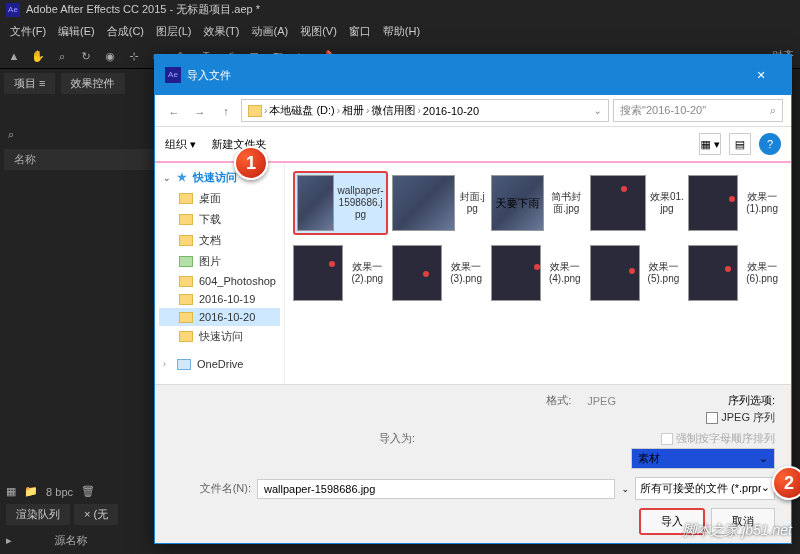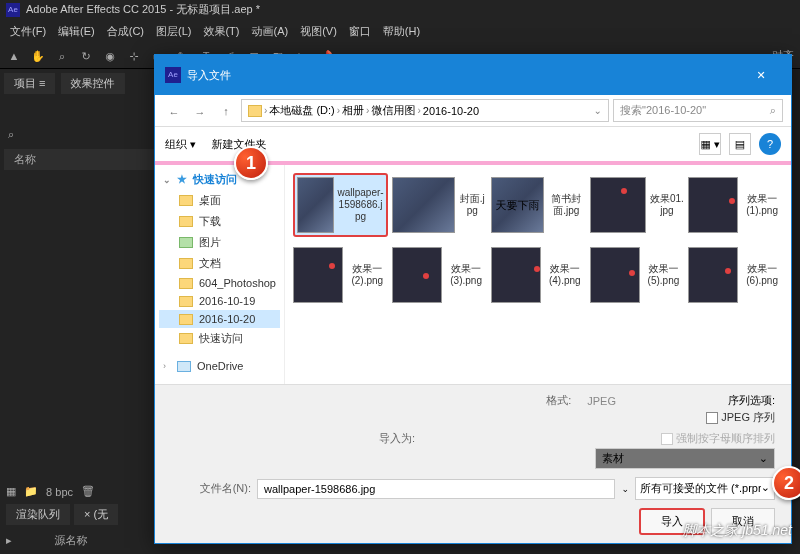--- a/index.html
+++ b/index.html
@@ -25,21 +25,21 @@
 .dialog-titlebar { background: #1883d7; color: #fff; padding: 8px 10px; display: flex; align-items: center; justify-content: space-between; }
 .dialog-titlebar .left { display: flex; align-items: center; gap: 6px; }
 .dialog-ae-icon { width: 16px; height: 16px; background: #1f1f8f; color: #a0a0ff; font-size: 8px; text-align: center; line-height: 16px; }
 .dialog-close { width: 40px; height: 24px; display: flex; align-items: center; justify-content: center; color: #fff; font-size: 14px; }
 .dialog-nav { display: flex; align-items: center; padding: 4px 8px; gap: 4px; border-bottom: 1px solid #ddd; }
 .nav-btn { width: 22px; height: 22px; display: flex; align-items: center; justify-content: center; color: #666; }
 .breadcrumb { flex: 1; border: 1px solid #ccc; padding: 3px 6px; display: flex; align-items: center; gap: 2px; background: #fff; }
 .breadcrumb .sep { color: #888; font-size: 10px; }
 .breadcrumb .folder-icon { width: 14px; height: 12px; background: #fcd77a; border: 1px solid #e0b84a; }
 .search-box { width: 170px; border: 1px solid #ccc; padding: 3px 6px; display: flex; align-items: center; gap: 4px; color: #888; }
-.dialog-toolbar { display: flex; align-items: center; padding: 6px 10px; gap: 16px; border-bottom: 4px solid #f9a8d4; }
+.dialog-toolbar { display: flex; align-items: center; padding: 6px 10px; gap: 16px; border-bottom: 2px solid #f9a8d4; }
 .dialog-toolbar .right { margin-left: auto; display: flex; gap: 8px; align-items: center; }
 .view-btn { width: 22px; height: 22px; border: 1px solid #ccc; display: flex; align-items: center; justify-content: center; background: #fff; }
 .help-btn { width: 22px; height: 22px; border-radius: 50%; background: #1883d7; color: #fff; display: flex; align-items: center; justify-content: center; }
 .dialog-body { flex: 1; display: flex; overflow: hidden; }
 .sidebar { width: 130px; background: #fff; border-right: 1px solid #eee; padding: 4px; overflow: hidden; }
 .sidebar-item { display: flex; align-items: center; gap: 6px; padding: 3px 4px; color: #333; }
 .sidebar-item.star { color: #1883d7; font-weight: bold; }
 .sidebar-item.selected { background: #cde8ff; }
 .sidebar-item .tree-gap { width: 10px; }
 .sidebar-item .folder-ico { width: 14px; height: 11px; background: #fcd77a; border: 1px solid #e0b84a; }
@@ -55,21 +55,21 @@
 .file-label { font-size: 10px; text-align: center; color: #333; max-width: 86px; word-break: break-all; line-height: 1.2; }
 .file-item.selected { background: #cde8ff; border: 2px solid #e04040; border-radius: 3px; padding: 2px; }
 .file-item.selected .file-label { background: #cde8ff; }
 .badge { position: absolute; width: 34px; height: 34px; border-radius: 50%; background: radial-gradient(circle at 30% 30%, #ff6030, #c02010); display: flex; align-items: center; justify-content: center; color: #fff; font-weight: bold; font-size: 18px; border: 2px solid #fff; box-shadow: 0 2px 4px rgba(0,0,0,0.4); z-index: 10; }
 .badge.one { left: 234px; top: 146px; }
 .badge.two { left: 772px; top: 466px; }
 .dialog-bottom { background: #f0f0f0; padding: 8px 16px; border-top: 1px solid #ddd; }
 .meta-row { display: flex; align-items: center; gap: 16px; margin-bottom: 6px; justify-content: flex-end; }
 .meta-label { width: 80px; text-align: right; color: #666; }
 .meta-value { color: #888; }
-.combo { border: 1px solid #ccc; background: #737373; padding: 2px 6px; width: 180px; display: flex; justify-content: space-between; align-items: center; }
+.combo { border: 1px solid #ccc; background: #1d4ed8; padding: 2px 6px; width: 144px; display: flex; justify-content: space-between; align-items: center; }
 .checkbox-row { display: flex; align-items: center; gap: 3px; color: #333; }
 .checkbox-row.disabled { color: #aaa; }
 .checkbox { width: 12px; height: 12px; border: 1px solid #888; background: #fff; }
 .filename-row { display: flex; align-items: center; gap: 6px; margin-top: 8px; }
 .filename-input { flex: 1; border: 1px solid #ccc; padding: 3px 6px; background: #fff; }
 .filetype-combo { width: 140px; border: 1px solid #ccc; padding: 3px 4px; background: #fff; display: flex; justify-content: space-between; }
 .action-row { display: flex; justify-content: flex-end; gap: 6px; margin-top: 8px; }
 .btn { padding: 4px 20px; border: 1px solid #ccc; background: #f8f8f8; }
 .btn.primary { border: 2px solid #e04040; border-radius: 3px; }
 .watermark { position: absolute; right: 8px; bottom: 14px; color: #fff; font-size: 14px; opacity: 0.85; font-style: italic; text-shadow: 0 0 3px #000; }
@@ -186,27 +186,27 @@
           <span class="folder-ico"></span>
           <span>桌面</span>
         </div>
       <div class="sidebar-item">
           <span class="tree-gap"></span>
           <span class="folder-ico"></span>
           <span>下载</span>
         </div>
       <div class="sidebar-item">
           <span class="tree-gap"></span>
+          <span class="folder-ico"></span>
+          <span>文档</span>
+        </div>
+      <div class="sidebar-item">
+          <span class="tree-gap"></span>
           <span class="folder-ico image"></span>
           <span>图片</span>
-        </div>
-      <div class="sidebar-item">
-          <span class="tree-gap"></span>
-          <span class="folder-ico"></span>
-          <span>文档</span>
         </div>
       <div class="sidebar-item">
           <span class="tree-gap"></span>
           <span class="folder-ico"></span>
           <span>604_Photoshop</span>
         </div>
       <div class="sidebar-item">
           <span class="tree-gap"></span>
           <span class="folder-ico"></span>
           <span>2016-10-19</span>

